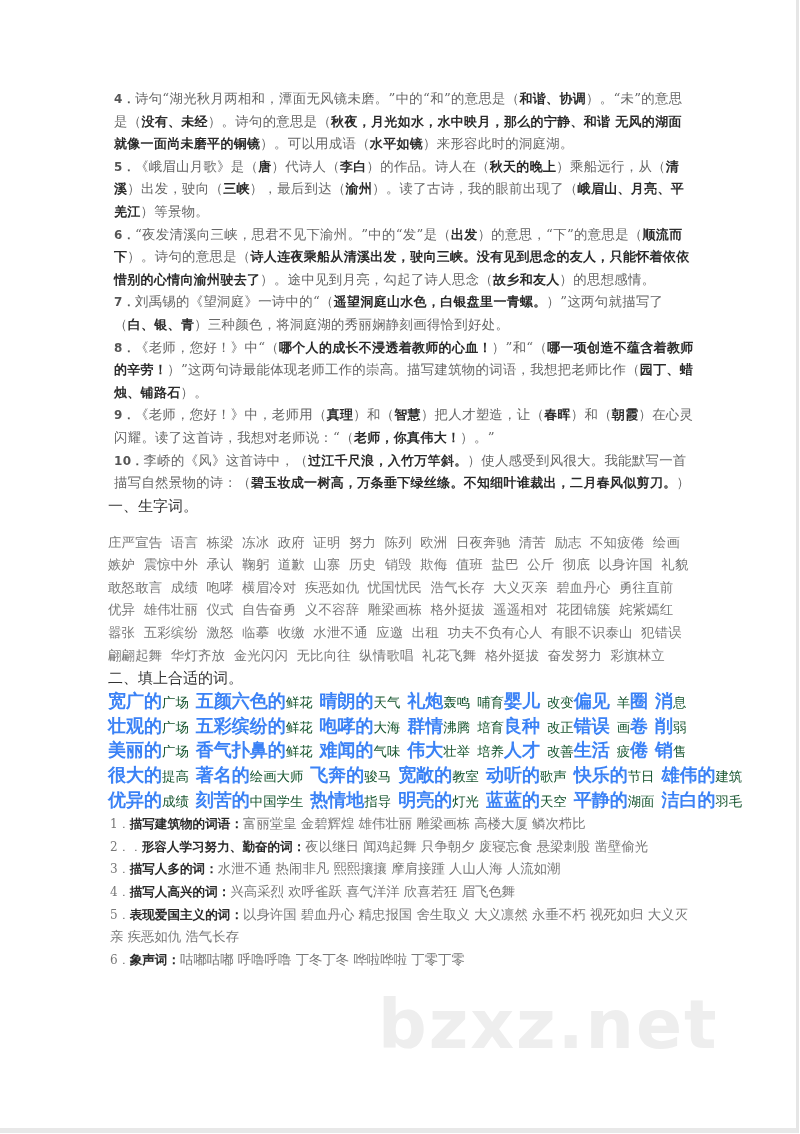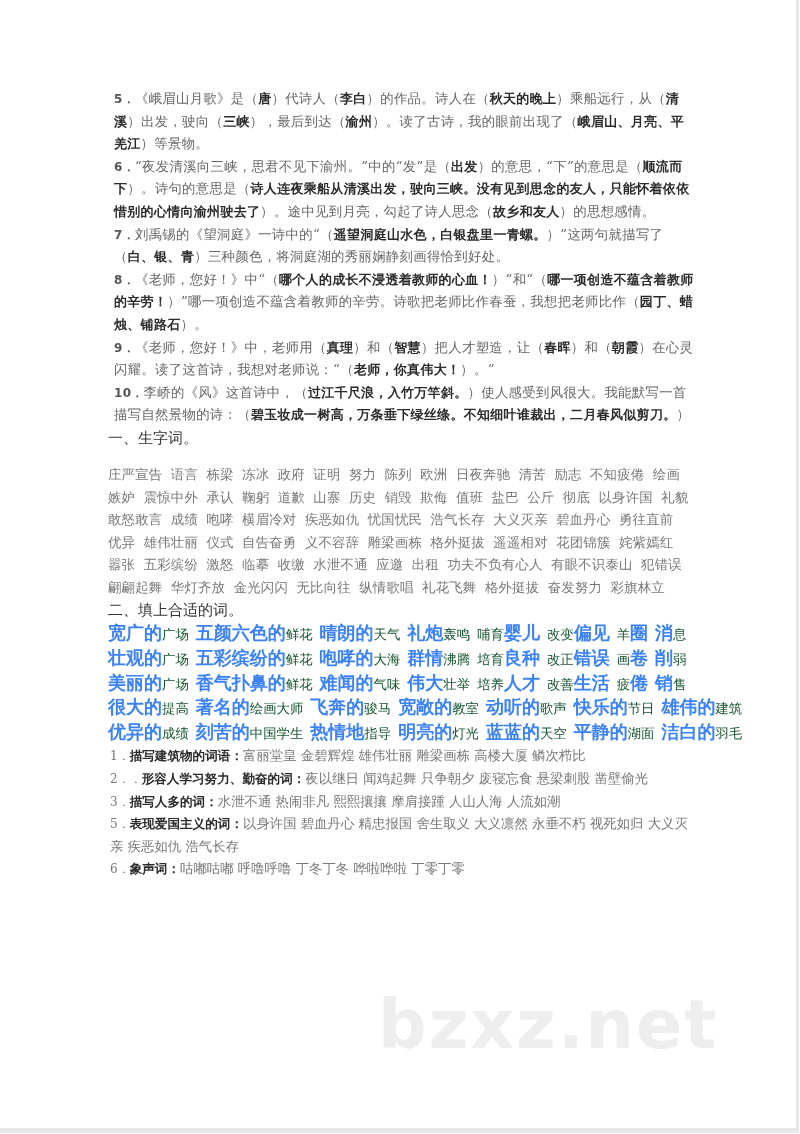--- a/index.html
+++ b/index.html
@@ -30,24 +30,25 @@
     position:absolute; left:378px; top:985px; font-family:"DejaVu Sans","Liberation Sans",sans-serif;
     font-weight:bold; font-size:68px; color:#eeeeee; letter-spacing:2px; pointer-events:none;
   }
 </style>
 </head>
 <body>
 
 <div class="page">
   <div class="content">
     <div id="qa-list">
+        <p class="p"><span class="num">4．</span><span>诗句“湖光秋月两相和，潭面无风镜未磨。”中的“和”的意思是（</span><b>和谐、协调</b><span>）。“未”的意思是（</span><b>没有、未经</b><span>）。诗句的意思是（</span><b>秋夜，月光如水，水中映月，那么的宁静、和谐 无风的湖面就像一面尚未磨平的铜镜</b><span>）。可以用成语（</span><b>水平如镜</b><span>）来形容此时的洞庭湖。</span></p>
         <p class="p"><span class="num">5．</span><span>《峨眉山月歌》是（</span><b>唐</b><span>）代诗人（</span><b>李白</b><span>）的作品。诗人在（</span><b>秋天的晚上</b><span>）乘船远行，从（</span><b>清溪</b><span>）出发，驶向（</span><b>三峡</b><span>），最后到达（</span><b>渝州</b><span>）。读了古诗，我的眼前出现了（</span><b>峨眉山、月亮、平羌江</b><span>）等景物。</span></p>
         <p class="p"><span class="num">6．</span><span>“夜发清溪向三峡，思君不见下渝州。”中的“发”是（</span><b>出发</b><span>）的意思，“下”的意思是（</span><b>顺流而下</b><span>）。诗句的意思是（</span><b>诗人连夜乘船从清溪出发，驶向三峡。没有见到思念的友人，只能怀着依依惜别的心情向渝州驶去了</b><span>）。途中见到月亮，勾起了诗人思念（</span><b>故乡和友人</b><span>）的思想感情。</span></p>
         <p class="p"><span class="num">7．</span><span>刘禹锡的《望洞庭》一诗中的“（</span><b>遥望洞庭山水色，白银盘里一青螺。</b><span>）”这两句就描写了（</span><b>白、银、青</b><span>）三种颜色，将洞庭湖的秀丽娴静刻画得恰到好处。</span></p>
-        <p class="p"><span class="num">8．</span><span>《老师，您好！》中“（</span><b>哪个人的成长不浸透着教师的心血！</b><span>）”和“（</span><b>哪一项创造不蕴含着教师的辛劳！</b><span>）”哪一项创造不蕴含着教师的辛劳。诗歌把老师比作春蚕，我想把老师比作（</span><b>园丁、蜡烛、铺路石</b><span>）。</span></p>
+        <p class="p"><span class="num">8．</span><span>《老师，您好！》中“（</span><b>哪个人的成长不浸透着教师的心血！</b><span>）”和“（</span><b>哪一项创造不蕴含着教师的辛劳！</b><span>）”这两句诗最能体现老师工作的崇高。描写建筑物的词语，我想把老师比作（</span><b>园丁、蜡烛、铺路石</b><span>）。</span></p>
         <p class="p"><span class="num">9．</span><span>《老师，您好！》中，老师用（</span><b>真理</b><span>）和（</span><b>智慧</b><span>）把人才塑造，让（</span><b>春晖</b><span>）和（</span><b>朝霞</b><span>）在心灵闪耀。读了这首诗，我想对老师说：“（</span><b>老师，你真伟大！</b><span>）。”</span></p>
         <p class="p"><span class="num">10．</span><span>李峤的《风》这首诗中，（</span><b>过江千尺浪，入竹万竿斜。</b><span>）使人感受到风很大。我能默写一首描写自然景物的诗：（</span><b>碧玉妆成一树高，万条垂下绿丝绦。不知细叶谁裁出，二月春风似剪刀。</b><span>）</span></p>
       </div>
 
 
     <div class="h3">一、生字词。</div>
     <p class="words">庄严宣告 语言 栋梁 冻冰 政府 证明 努力 陈列 欧洲 日夜奔驰 清苦 励志 不知疲倦 绘画 嫉妒 震惊中外 承认 鞠躬 道歉 山寨 历史 销毁 欺侮 值班 盐巴 公斤 彻底  以身许国 礼貌敢怒敢言 成绩 咆哮 横眉冷对 疾恶如仇 忧国忧民 浩气长存 大义灭亲 碧血丹心 勇往直前 优异 雄伟壮丽 仪式 自告奋勇 义不容辞 雕梁画栋 格外挺拔 遥遥相对 花团锦簇 姹紫嫣红 嚣张 五彩缤纷 激怒 临摹 收缴 水泄不通 应邀 出租 功夫不负有心人 有眼不识泰山 犯错误 翩翩起舞 华灯齐放 金光闪闪 无比向往 纵情歌唱 礼花飞舞 格外挺拔 奋发努力 彩旗林立</p>
 
     <div class="h3">二、填上合适的词。</div>
     <div class="pairs" id="pairs">
@@ -55,18 +56,19 @@
         <div class="pair-row"><span class="pair"><span class="bd">壮观的</span><span class="lt">广场</span></span><span class="pair"><span class="bd">五彩缤纷的</span><span class="lt">鲜花</span></span><span class="pair"><span class="bd">咆哮的</span><span class="lt">大海</span></span><span class="pair"><span class="bd">群情</span><span class="lt">沸腾</span></span><span class="pair"><span class="lt">培育</span><span class="bd">良种</span></span><span class="pair"><span class="lt">改正</span><span class="bd">错误</span></span><span class="pair"><span class="lt">画</span><span class="bd">卷</span></span><span class="pair"><span class="bd">削</span><span class="lt">弱</span></span></div>
         <div class="pair-row"><span class="pair"><span class="bd">美丽的</span><span class="lt">广场</span></span><span class="pair"><span class="bd">香气扑鼻的</span><span class="lt">鲜花</span></span><span class="pair"><span class="bd">难闻的</span><span class="lt">气味</span></span><span class="pair"><span class="bd">伟大</span><span class="lt">壮举</span></span><span class="pair"><span class="lt">培养</span><span class="bd">人才</span></span><span class="pair"><span class="lt">改善</span><span class="bd">生活</span></span><span class="pair"><span class="lt">疲</span><span class="bd">倦</span></span><span class="pair"><span class="bd">销</span><span class="lt">售</span></span></div>
         <div class="pair-row"><span class="pair"><span class="bd">很大的</span><span class="lt">提高</span></span><span class="pair"><span class="bd">著名的</span><span class="lt">绘画大师</span></span><span class="pair"><span class="bd">飞奔的</span><span class="lt">骏马</span></span><span class="pair"><span class="bd">宽敞的</span><span class="lt">教室</span></span><span class="pair"><span class="bd">动听的</span><span class="lt">歌声</span></span><span class="pair"><span class="bd">快乐的</span><span class="lt">节日</span></span><span class="pair"><span class="bd">雄伟的</span><span class="lt">建筑</span></span></div>
         <div class="pair-row"><span class="pair"><span class="bd">优异的</span><span class="lt">成绩</span></span><span class="pair"><span class="bd">刻苦的</span><span class="lt">中国学生</span></span><span class="pair"><span class="bd">热情地</span><span class="lt">指导</span></span><span class="pair"><span class="bd">明亮的</span><span class="lt">灯光</span></span><span class="pair"><span class="bd">蓝蓝的</span><span class="lt">天空</span></span><span class="pair"><span class="bd">平静的</span><span class="lt">湖面</span></span><span class="pair"><span class="bd">洁白的</span><span class="lt">羽毛</span></span></div>
       </div>
 
     <div id="cats">
         <p class="cat"><span class="n">1．</span><span class="lbl">描写建筑物的词语：</span><span>富丽堂皇  金碧辉煌  雄伟壮丽  雕梁画栋  高楼大厦  鳞次栉比</span></p>
         <p class="cat"><span class="n">2．．</span><span class="lbl">形容人学习努力、勤奋的词：</span><span>夜以继日  闻鸡起舞  只争朝夕  废寝忘食  悬梁刺股  凿壁偷光</span></p>
         <p class="cat"><span class="n">3．</span><span class="lbl">描写人多的词：</span><span>水泄不通  热闹非凡  熙熙攘攘  摩肩接踵  人山人海  人流如潮</span></p>
+        <p class="cat"><span class="n">4．</span><span class="lbl">描写人高兴的词：</span><span>兴高采烈  欢呼雀跃  喜气洋洋  欣喜若狂  眉飞色舞</span></p>
         <p class="cat"><span class="n">5．</span><span class="lbl">表现爱国主义的词：</span><span>以身许国 碧血丹心 精忠报国 舍生取义 大义凛然 永垂不朽 视死如归   大义灭亲   疾恶如仇   浩气长存</span></p>
         <p class="cat"><span class="n">6．</span><span class="lbl">象声词：</span><span>咕嘟咕嘟  呼噜呼噜  丁冬丁冬  哗啦哗啦  丁零丁零</span></p>
       </div>
   </div>
   <div class="watermark">bzxz.net</div>
 </div>
 
 </body></html>

